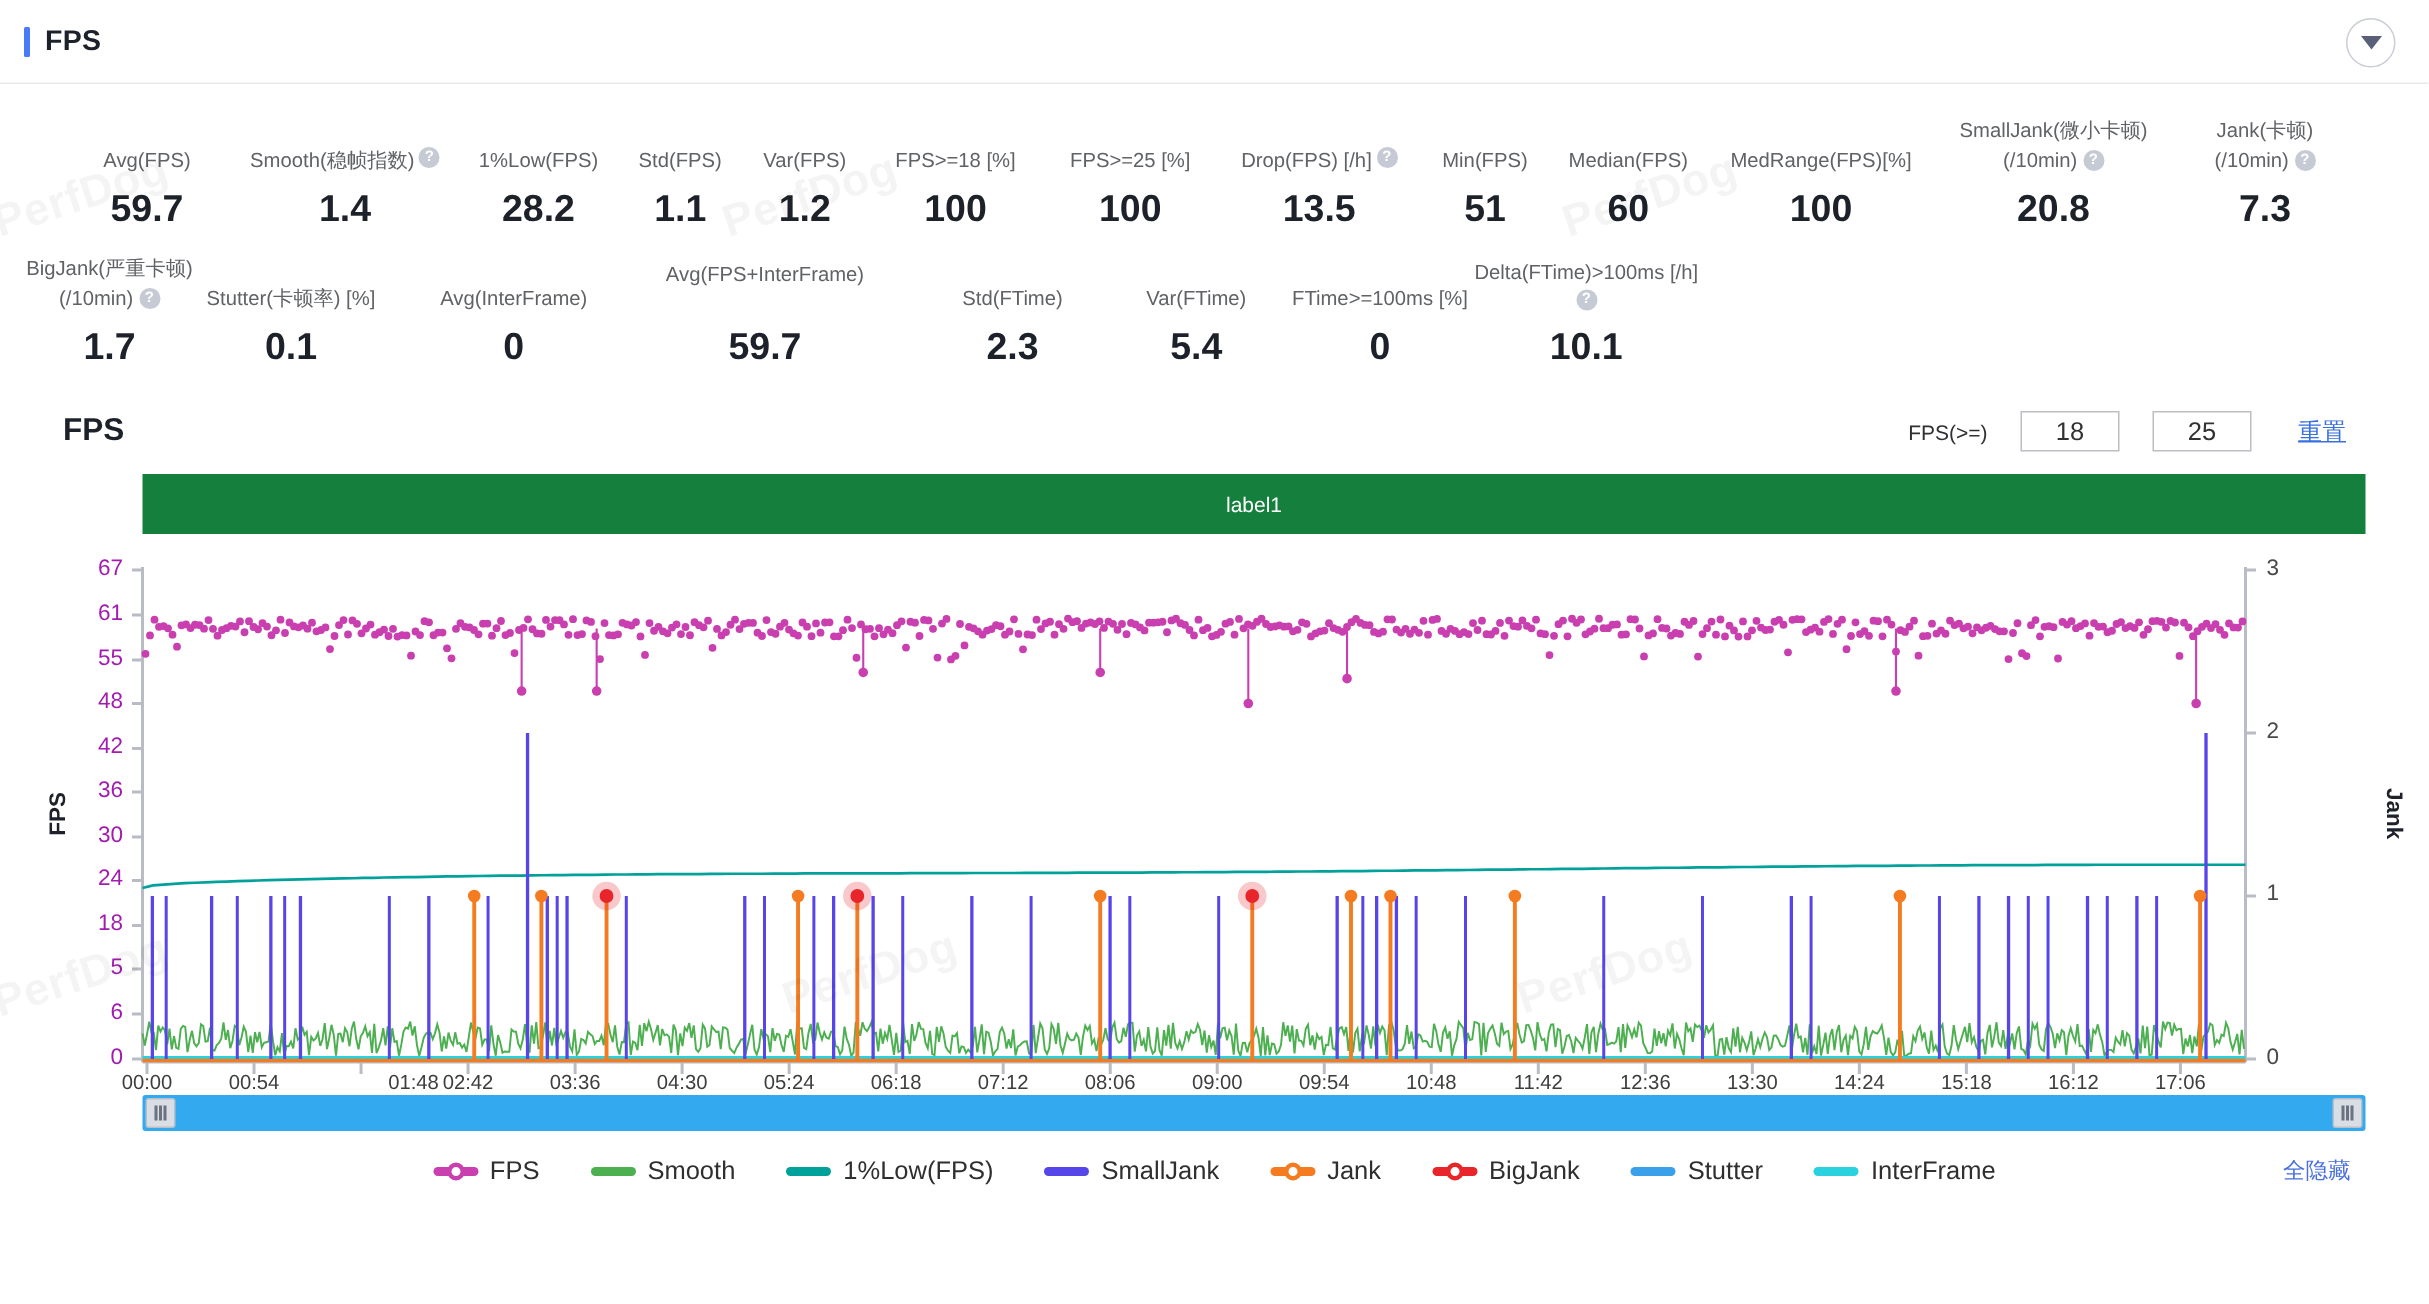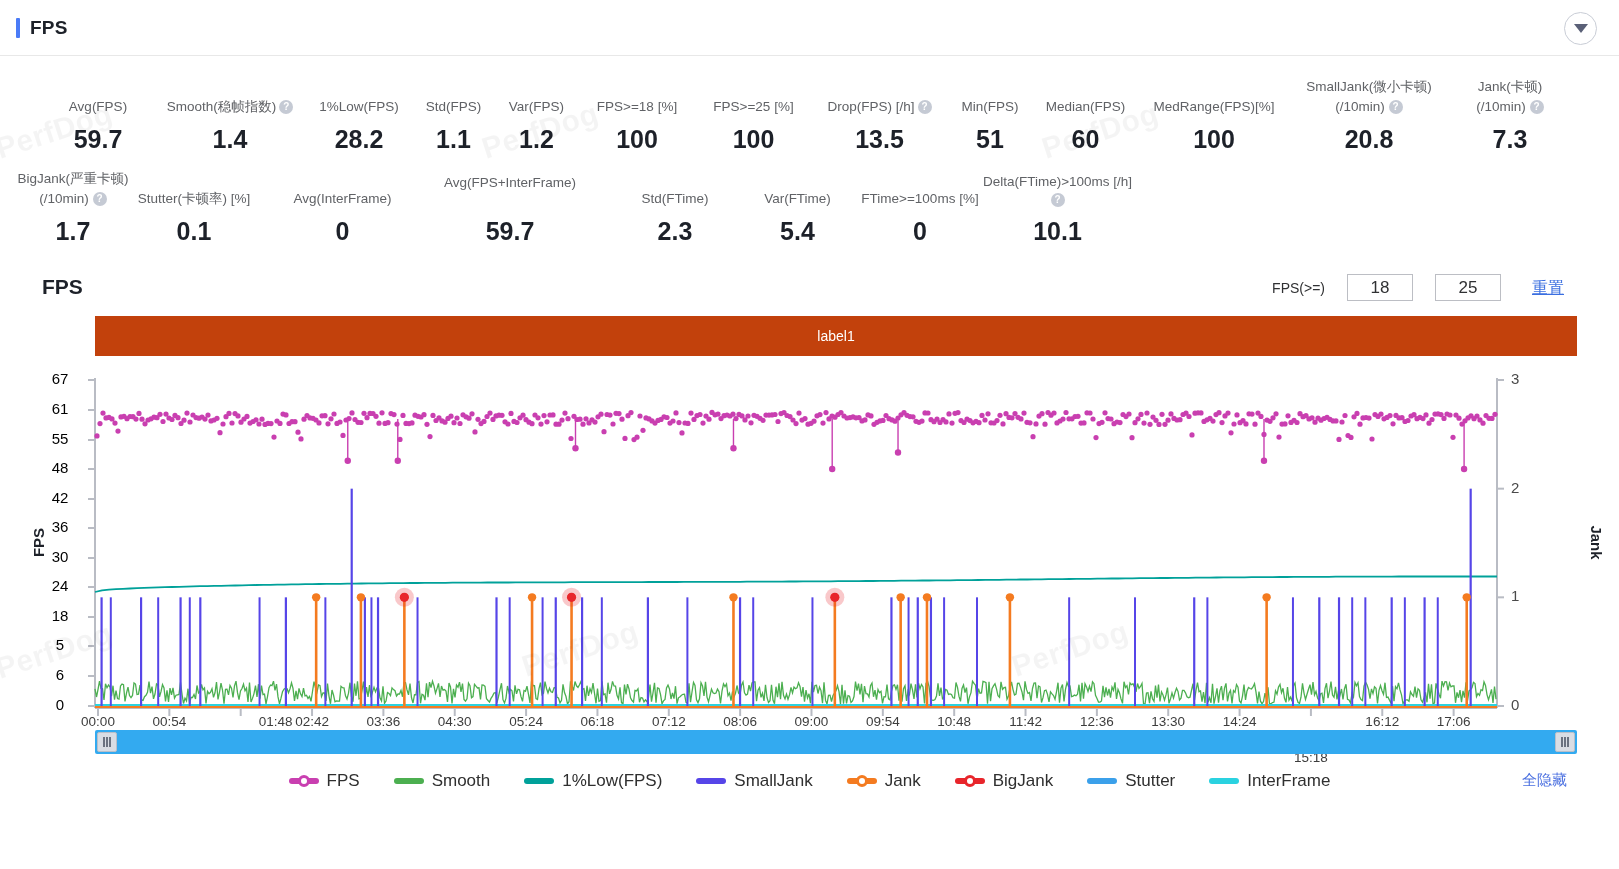--- a/index.html
+++ b/index.html
@@ -40,21 +40,21 @@
 
   
   .metrics { position: relative; padding: 14px 0 4px 0; }
   .metric-row { display: flex; align-items: flex-end; }
   .metric {
     display: flex; flex-direction: column; align-items: center;
     text-align: center; padding: 0 6px;
   }
   .metric-label {
     font-size: 13.5px; color: #606266; line-height: 17px;
-    white-space: nowrap; display: flex; align-items: center; gap: 3px;
+    white-space: nowrap; display: flex; align-items: flex-start; gap: 3px;
     justify-content: center; flex-wrap: wrap;
   }
   .metric-label .lbl-line { display: block; width: 100%; }
   .metric-value {
     font-size: 25px; font-weight: bold; color: #1d2129;
     margin-top: 9px; line-height: 30px;
   }
   .qmark {
     display: inline-flex; align-items: center; justify-content: center;
     width: 14px; height: 14px; border-radius: 50%;
@@ -80,40 +80,40 @@
     font-family: "Liberation Sans", sans-serif; outline: none;
   }
   .reset-link {
     position: absolute; right: 55px; top: 12px;
     font-size: 16px; color: #3b6fe0; text-decoration: underline; cursor: pointer;
   }
 
   
   .label-band {
     margin: 8px 42px 0 95px;
-    height: 40px; background: #c2410c;
+    height: 40px; background: #15803d;
     display: flex; align-items: center; justify-content: center;
     color: #fff; font-size: 14px;
   }
 
   
   .plot-wrap { position: relative; height: 360px; margin-top: 8px; }
   .axis-title-left {
     position: absolute; left: 24px; top: 170px;
     font-size: 15px; font-weight: bold; color: #1d2129;
     transform: rotate(-90deg); transform-origin: center;
   }
   .axis-title-right {
     position: absolute; right: 6px; top: 170px;
     font-size: 15px; font-weight: bold; color: #1d2129;
     transform: rotate(90deg); transform-origin: center;
   }
   .ytick {
-    position: absolute; font-size: 15px; color: #000000;
-    text-align: center; width: 44px;
+    position: absolute; font-size: 15px; color: #a21caf;
+    text-align: right; width: 44px;
   }
   .ytick-r {
     position: absolute; font-size: 15px; color: #4a4a4a;
     text-align: left; width: 30px;
   }
   .xtick {
     position: absolute; font-size: 13.5px; color: #3d3d3d;
     transform: translateX(-50%); white-space: nowrap;
   }
   .watermark {
@@ -926,21 +926,21 @@
         <div class="xtick" style="left: 597.44px; top: 350px;">06:18</div>
         <div class="xtick" style="left: 668.789px; top: 350px;">07:12</div>
         <div class="xtick" style="left: 740.137px; top: 350px;">08:06</div>
         <div class="xtick" style="left: 811.486px; top: 350px;">09:00</div>
         <div class="xtick" style="left: 882.835px; top: 350px;">09:54</div>
         <div class="xtick" style="left: 954.183px; top: 350px;">10:48</div>
         <div class="xtick" style="left: 1025.53px; top: 350px;">11:42</div>
         <div class="xtick" style="left: 1096.88px; top: 350px;">12:36</div>
         <div class="xtick" style="left: 1168.23px; top: 350px;">13:30</div>
         <div class="xtick" style="left: 1239.58px; top: 350px;">14:24</div>
-        <div class="xtick" style="left: 1310.93px; top: 350px; margin-top: 36px;">15:18</div>
+        <div class="xtick" style="left: 1310.93px; top: 350px;">15:18</div>
         <div class="xtick" style="left: 1382.27px; top: 350px;">16:12</div>
         <div class="xtick" style="left: 1453.62px; top: 350px;">17:06</div>
       </div>
   </div>
 
   <div class="hscroll">
     <div class="grip">
         <i></i>
         <i></i>
         <i></i>

